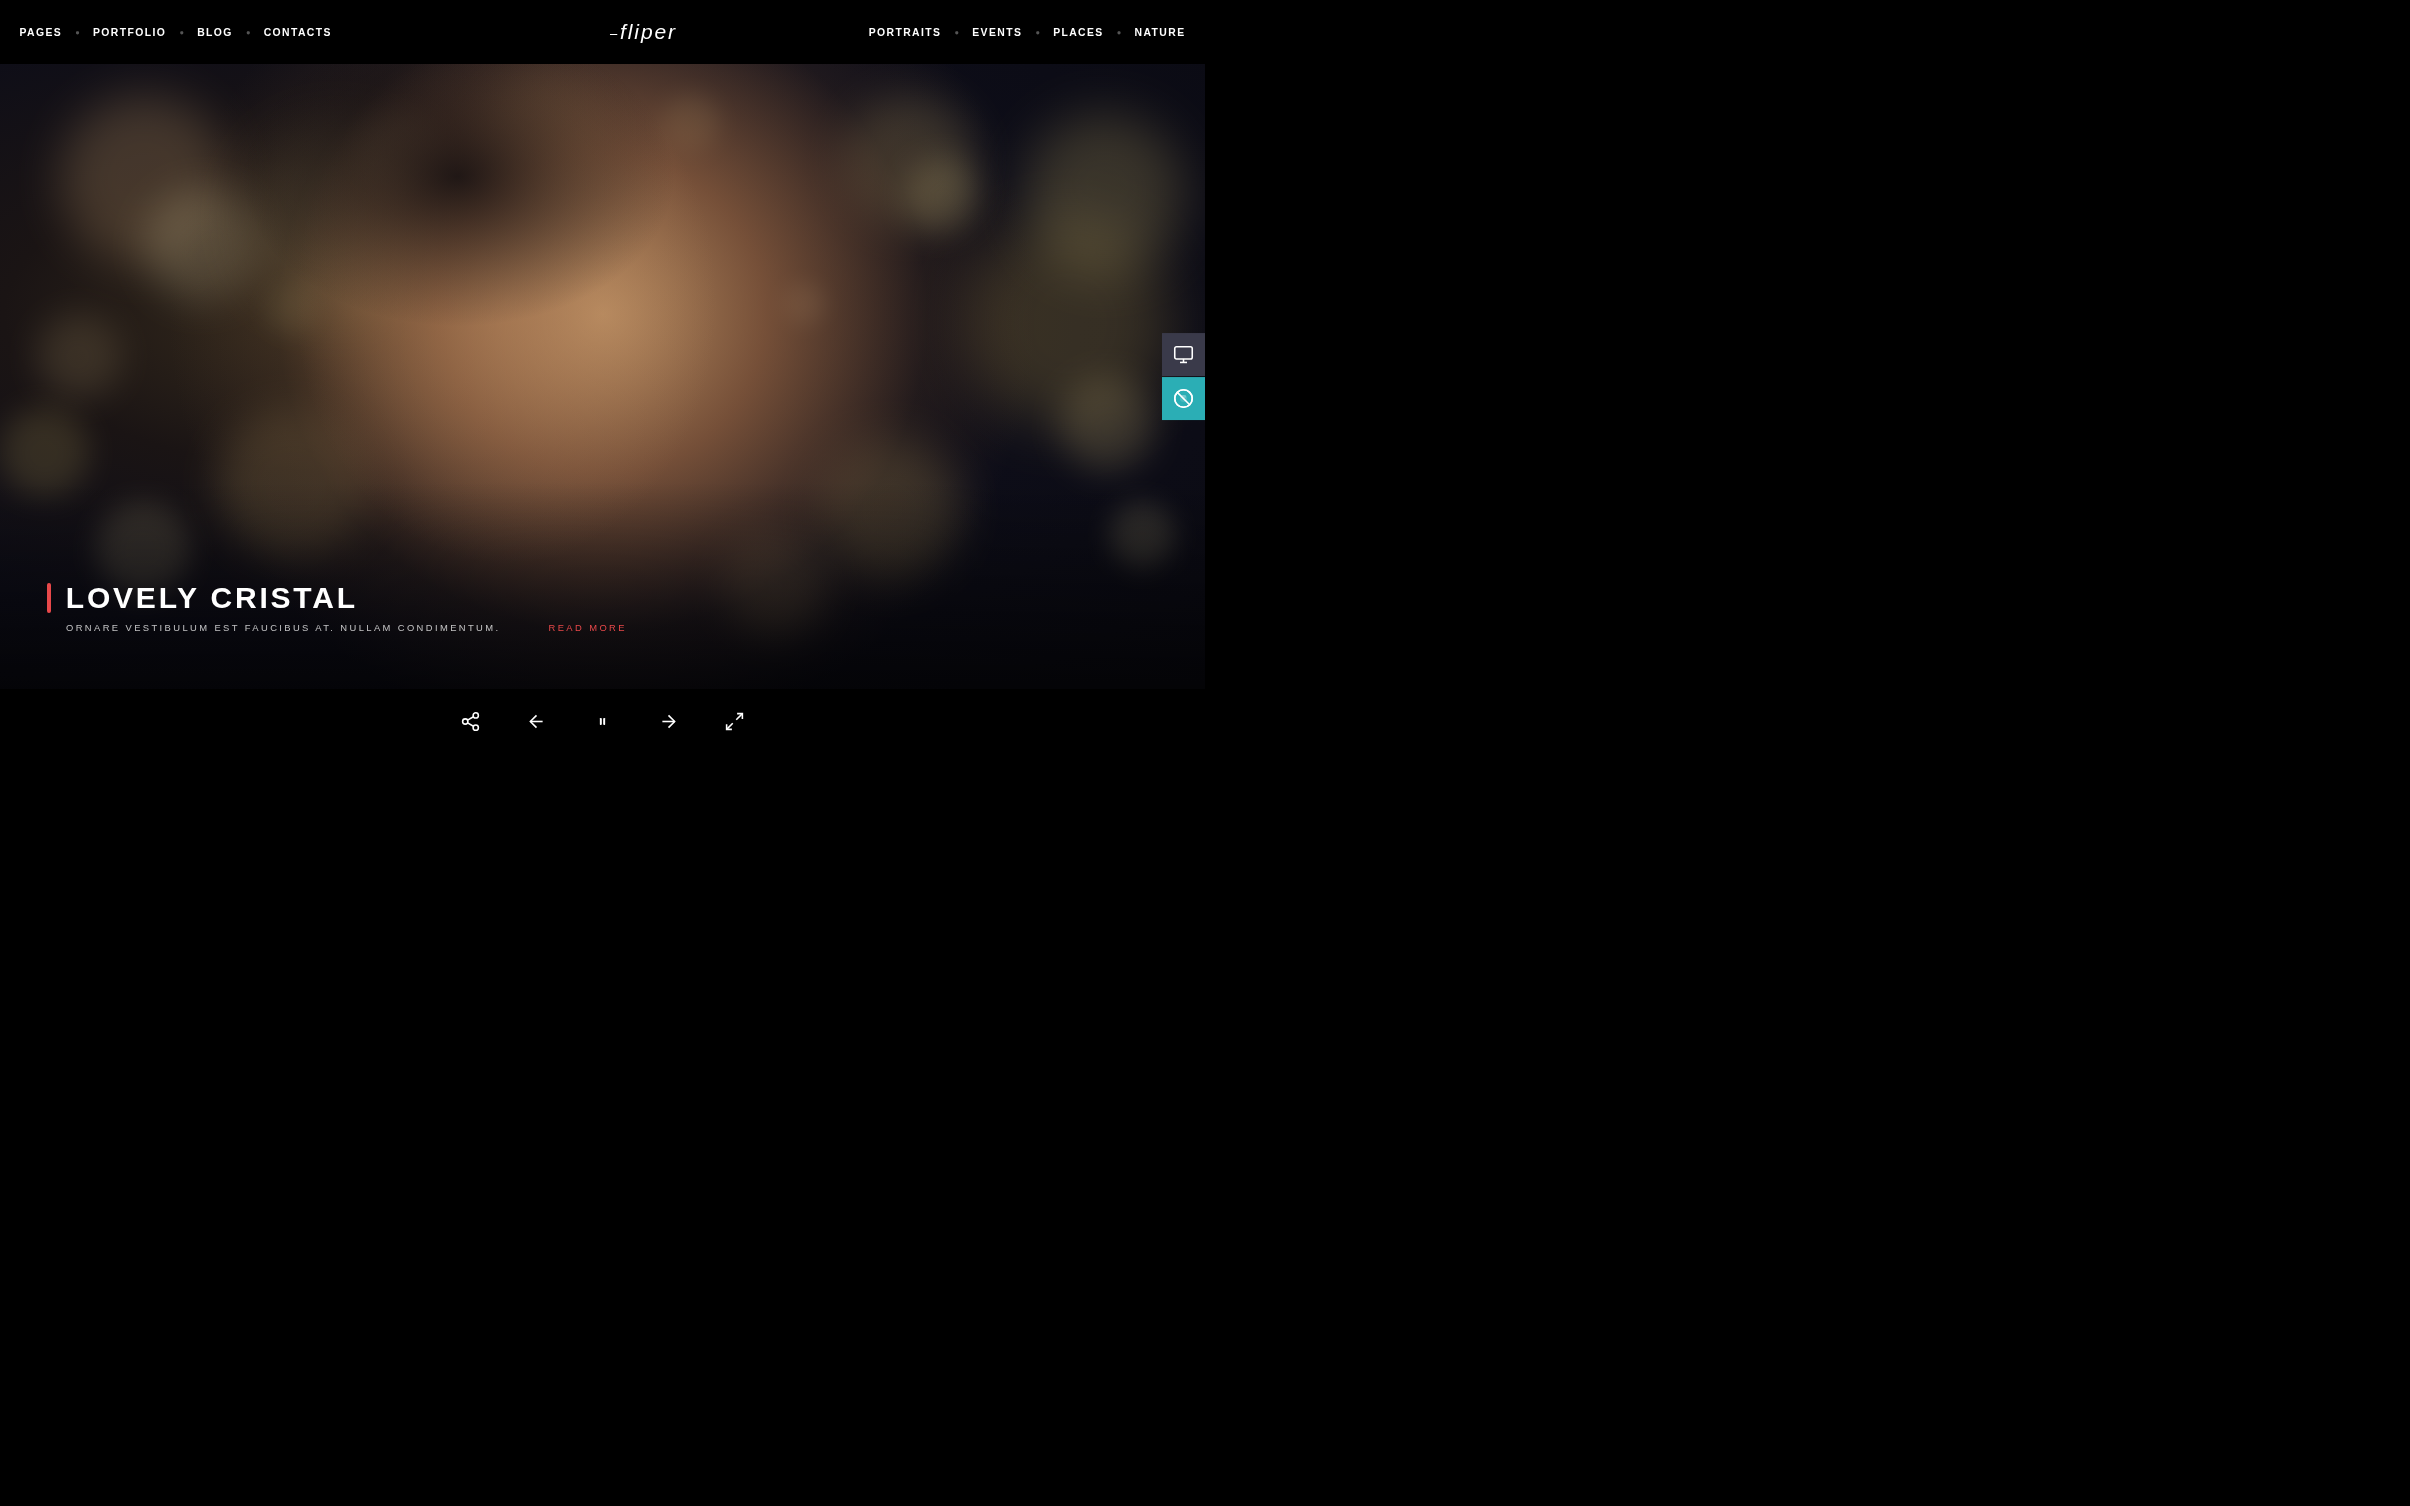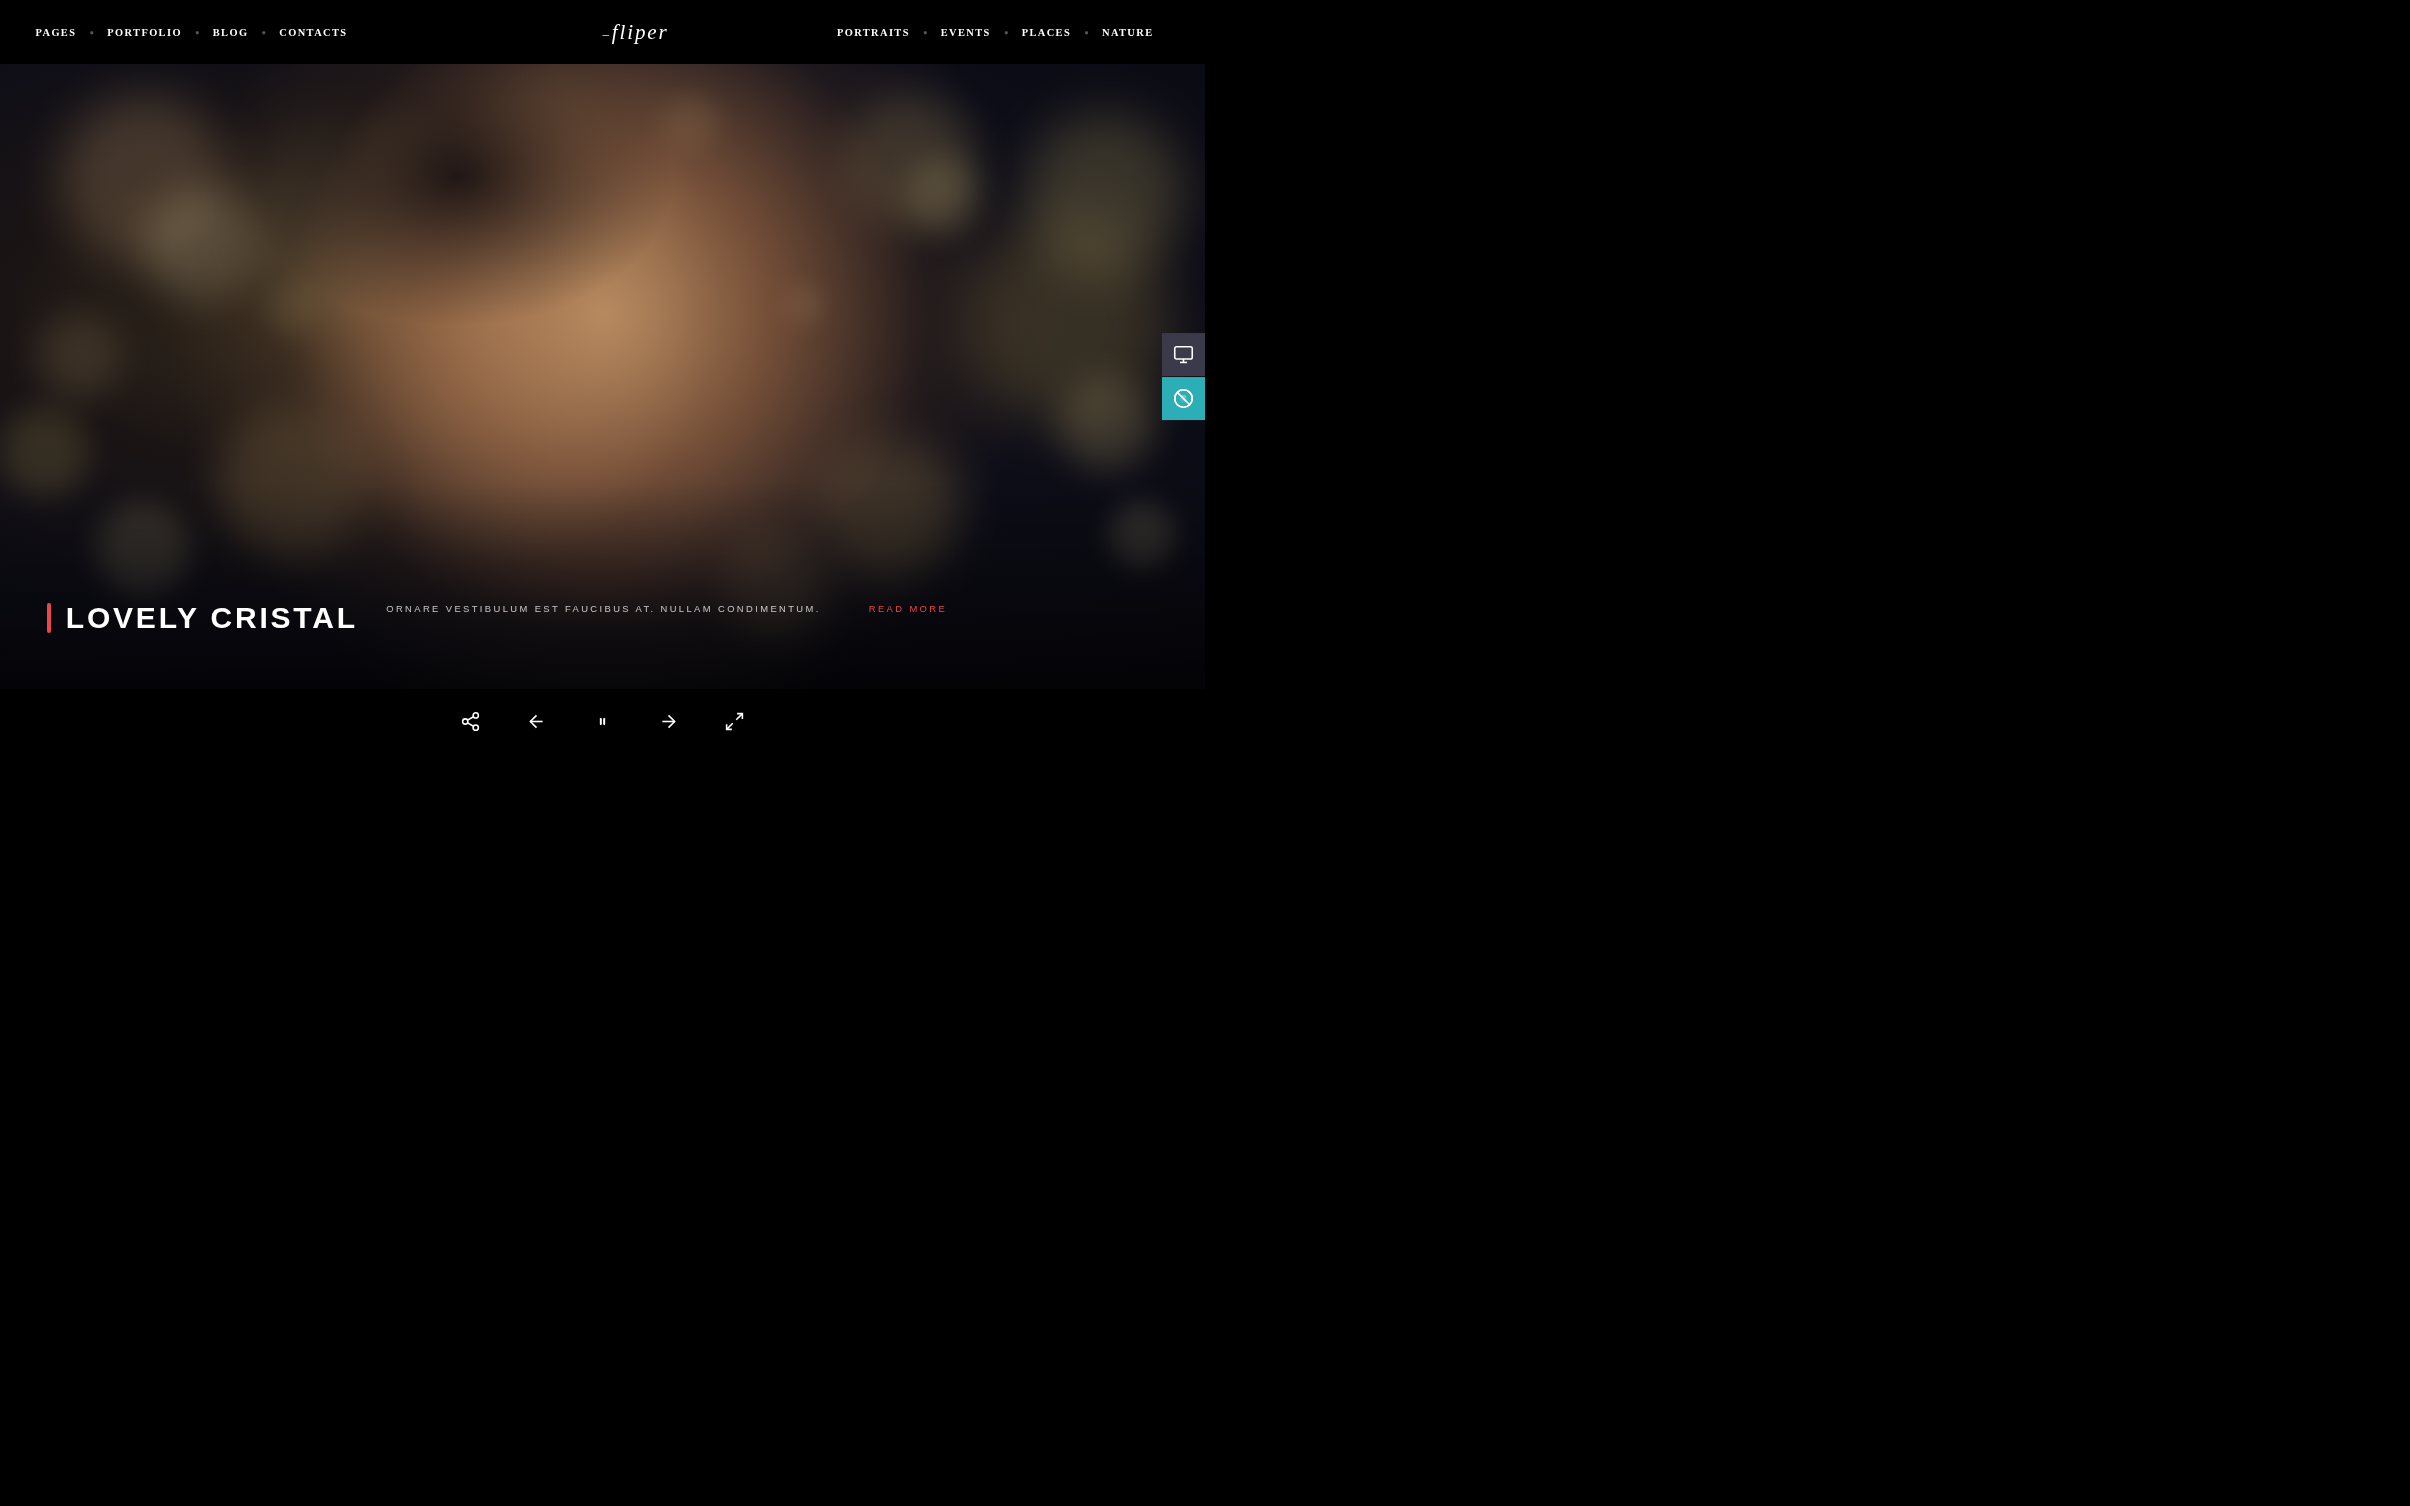--- a/index.html
+++ b/index.html
@@ -9,29 +9,28 @@
       font-family: Arial, Helvetica, sans-serif;
       width: 1205px;
       height: 753px;
       overflow: hidden;
       position: relative;
     }
 
     
     nav {
       position: absolute;
-      top: 0; left: 0; right: 16px;
+      top: 0; left: 0; right: 0;
       height: 64px;
       background: rgba(0,0,0,0.88);
       display: flex;
       align-items: center;
       justify-content: space-between;
-      padding: 0 28px;
+      padding: 0 12px;
       z-index: 10;
-      font-family: Liberation Serif, serif;
     }
 
     .nav-left, .nav-right {
       display: flex;
       align-items: center;
       gap: 3.8px;
     }
 
     .nav-item {
       color: #fff;
@@ -102,21 +101,21 @@
           transparent 80%);
     }
 
     
     .hero-text {
       position: absolute;
       bottom: 56px;
       left: 47px;
       color: #fff;
       display: flex;
-      flex-direction: row;
+      flex-direction: column;
       gap: 9.4px;
     }
 
     .hero-title-wrap {
       display: flex;
       align-items: stretch;
       gap: 15px;
     }
 
     .title-bar {

